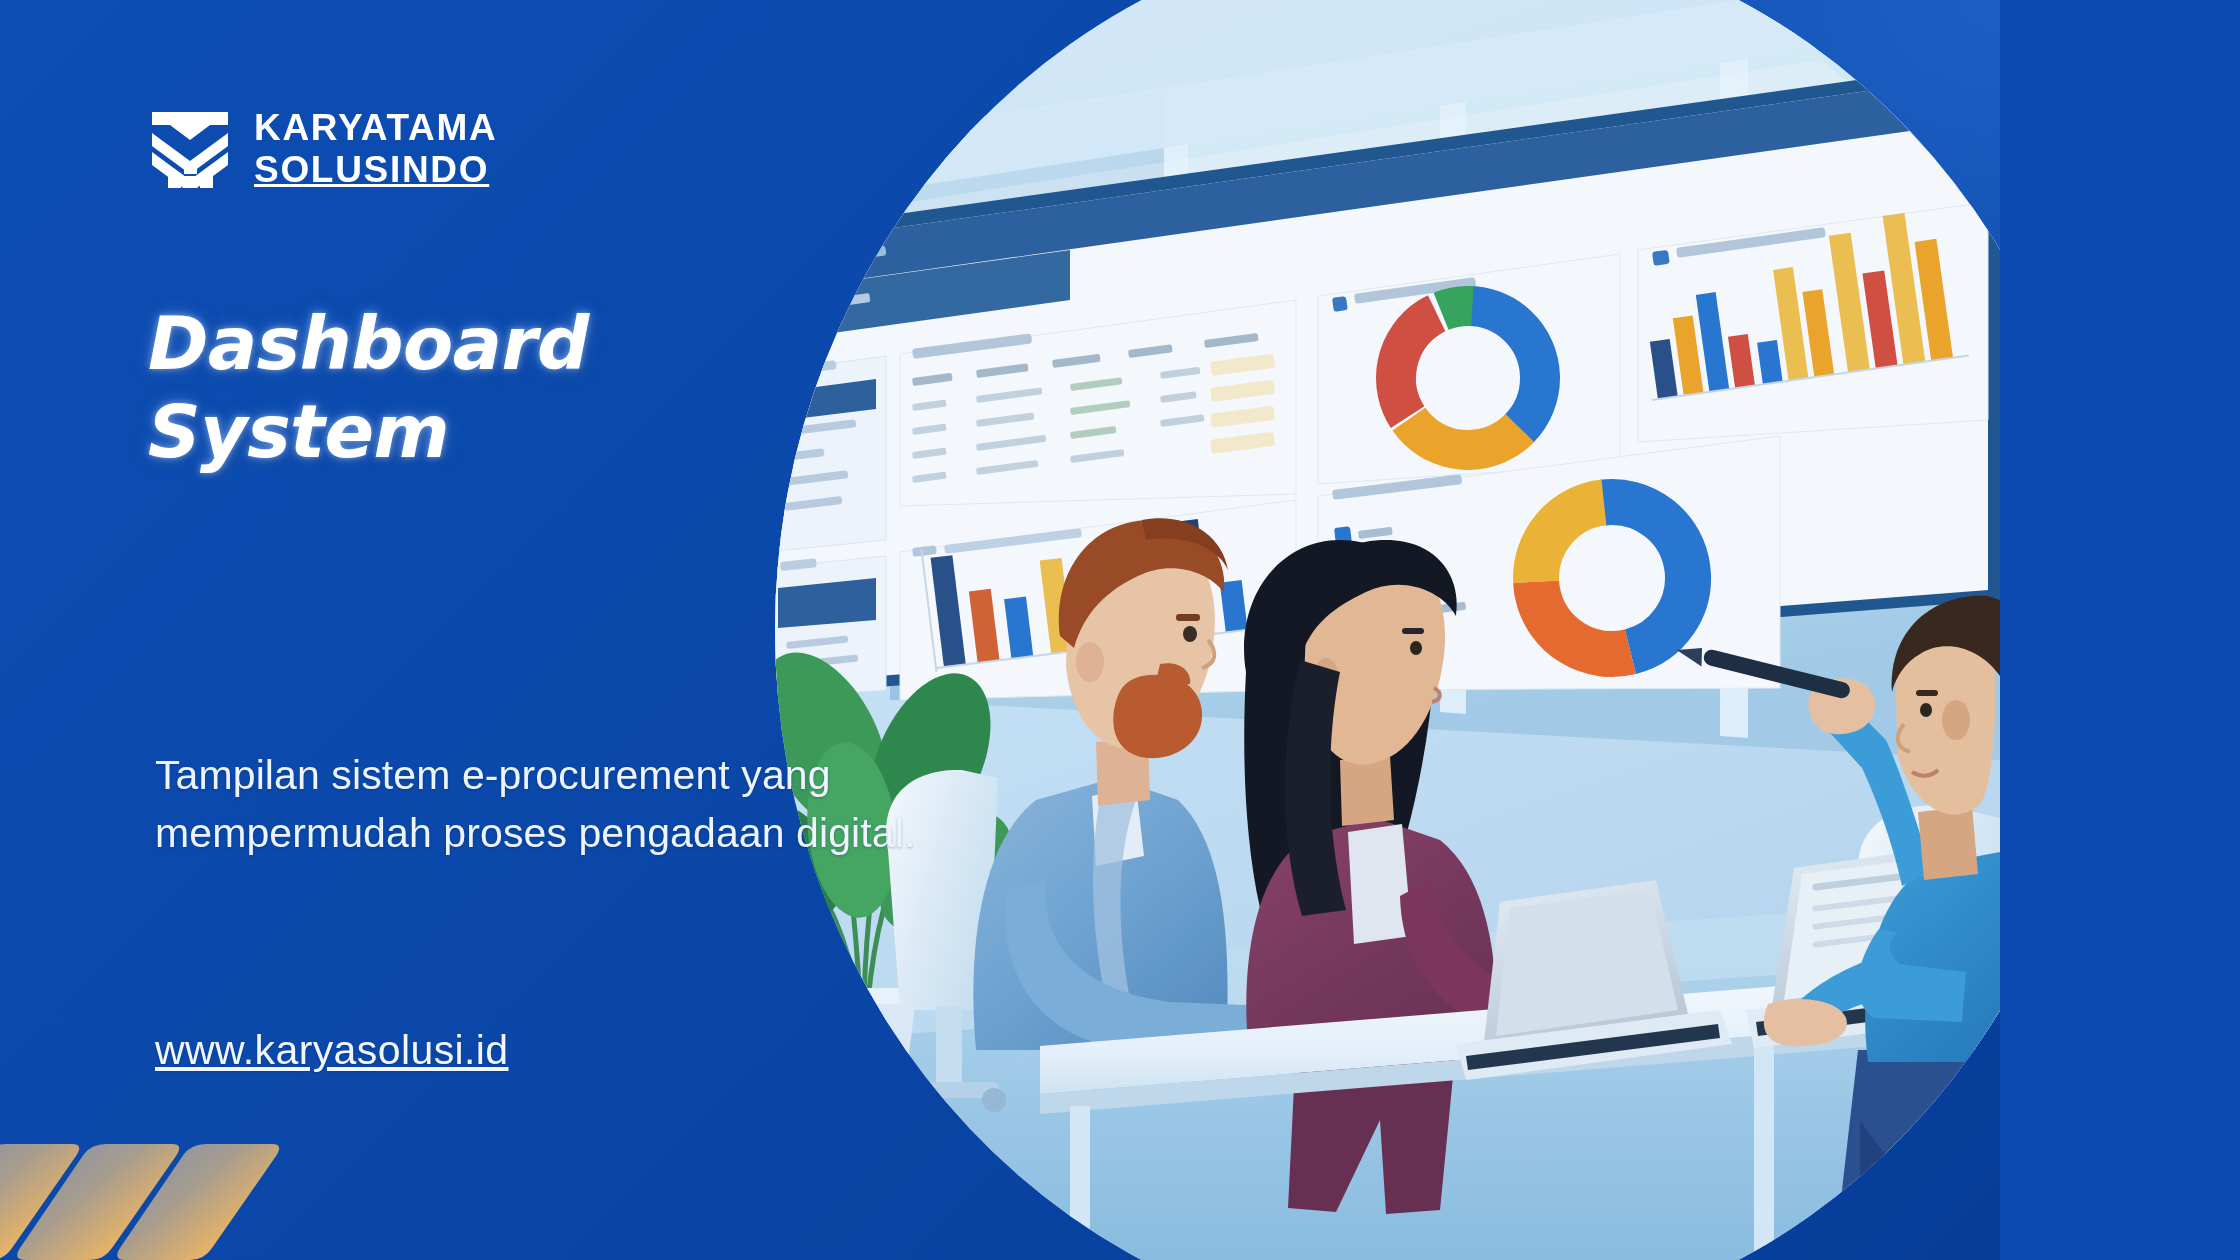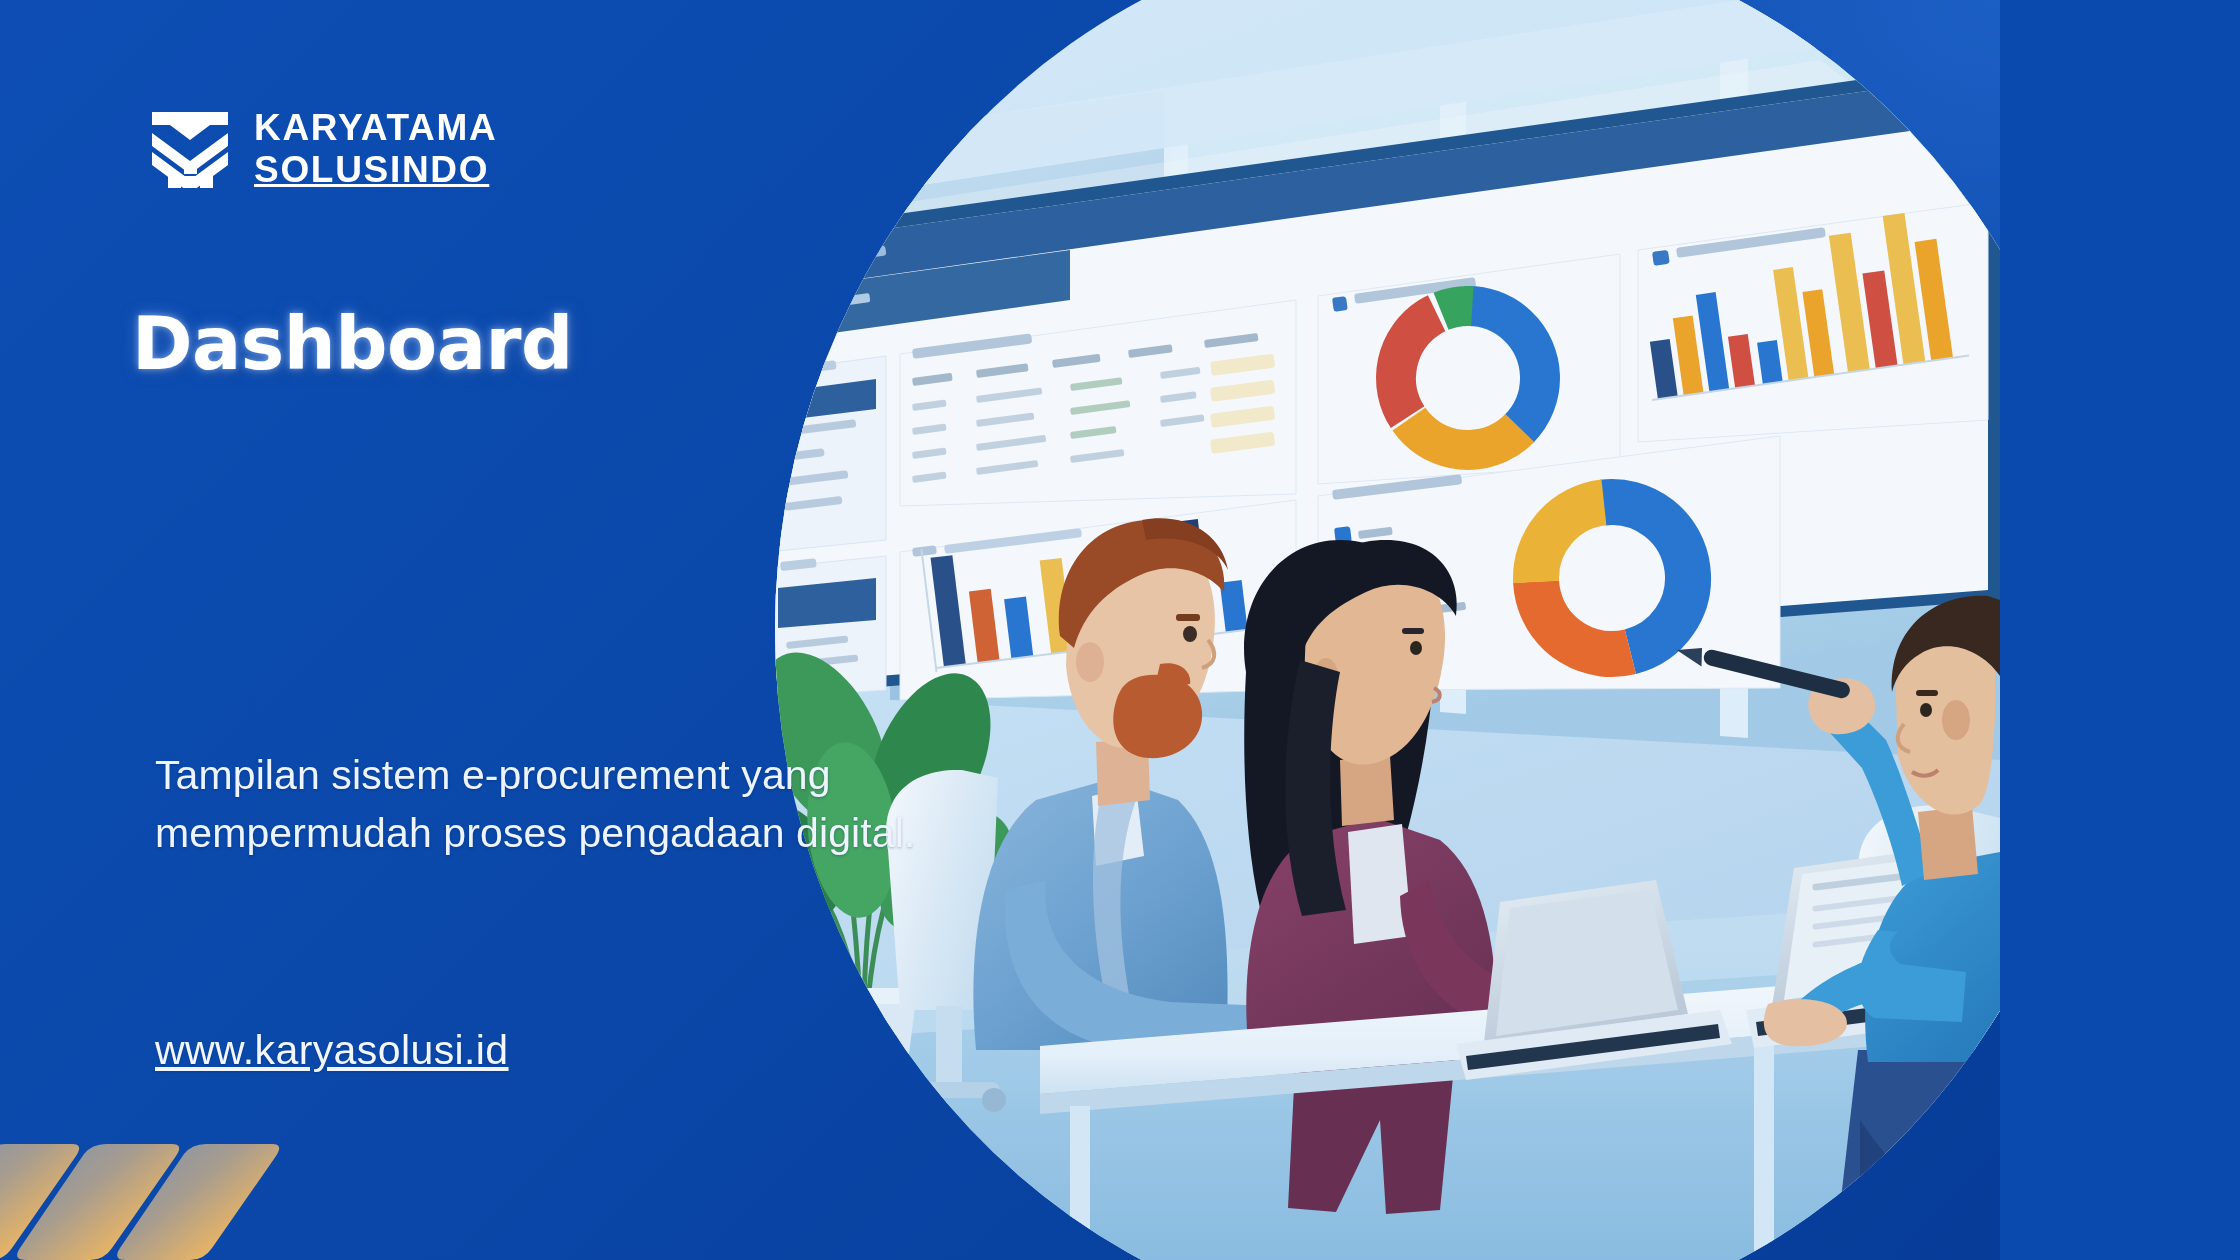--- a/index.html
+++ b/index.html
@@ -35,21 +35,21 @@
     font-size:37px;
     font-weight:bold;
     letter-spacing:1.7px;
     font-family:"Liberation Sans", sans-serif;
     white-space:nowrap;
   }
   #logo-words .ln + .ln { margin-top:5px;text-decoration:underline; }
 
   
   #headline {
-    position:absolute; left:132px; top:300px; width:830px;
+    position:absolute; left:148px; top:300px; width:830px;font-style:italic;
   }
   #headline .hl {
     color:#ffffff;
     font-family:"DejaVu Sans", sans-serif;
     font-weight:bold;
     font-size:73px;
     line-height:1.20;
     letter-spacing:-0.5px;
     text-shadow:
       0 0 1px #6f9fe8,
@@ -521,20 +521,21 @@
         <rect x="52" y="68" width="13" height="12" fill="#ffffff"></rect>
       </svg>
       <div id="logo-words">
         <span class="ln">KARYATAMA</span>
         <span class="ln">SOLUSINDO</span>
       </div>
     </div>
 
     <div id="headline">
       <div class="hl">Dashboard</div>
+      <div class="hl">System</div>
     </div>
 
     <div id="bodycopy">Tampilan sistem e-procurement yang mempermudah proses pengadaan digital.</div>
 
     <div id="site-url">www.karyasolusi.id</div>
   </div>
 
   <svg id="chevron-decor" viewBox="0 0 420 140">
     <defs>
       <linearGradient id="goldGrad" x1="0" y1="0.1" x2="1" y2="0.95">

